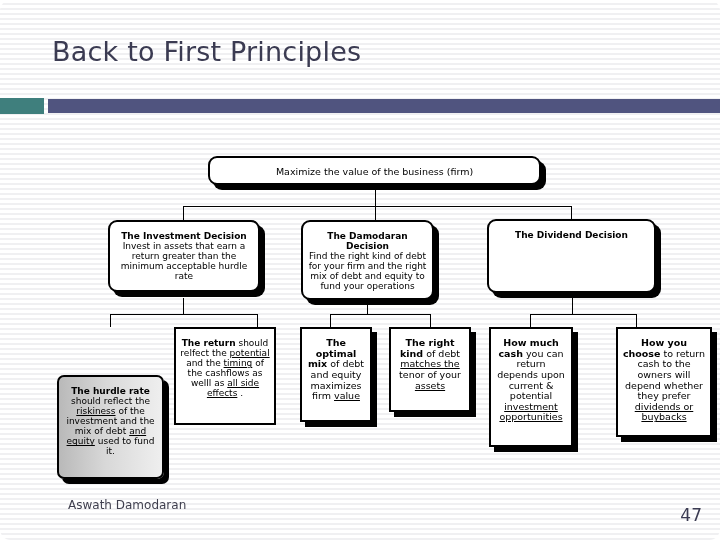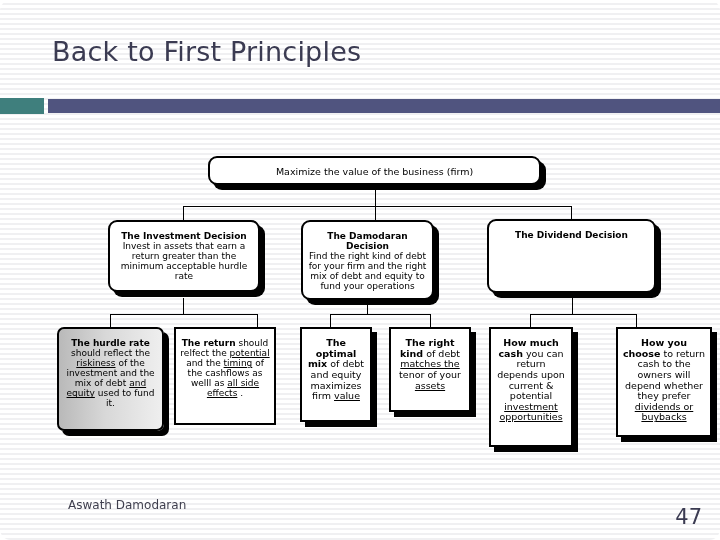--- a/index.html
+++ b/index.html
@@ -80,20 +80,21 @@
     align-items: flex-start;
     justify-content: center;
     padding: 9px 4px;
     z-index: 5;
   }
   .box .txt { width: 100%; }
   .rounded { border-radius: 9px; }
   .rounded-sm { border-radius: 7px; }
   .grad {
     background: linear-gradient(to right, #b9b9b9 0%, #d8d8d8 45%, #efefef 100%);
+    margin-top: 48px;
   }
   .ttl { font-weight: bold; }
   .u { text-decoration: underline; }
 
   
   .ln {
     position: absolute;
     background: #000000;
     z-index: 1;
   }
@@ -106,21 +107,21 @@
     left: 52px;
     top: 498px;
     font-size: 12px;
     color: #3f3f4e;
     margin-left: 16px;
   }
   #page-num {
     position: absolute;
     right: 18px;
     top: 505px;
-    font-size: 21px;
+    font-size: 17px;
     color: #3b3b52;
   }
 </style>
 </head>
 <body>
 
 <div id="slide">
 
   <div id="title">Back to First Principles</div>
   <div id="rule-square"></div>

